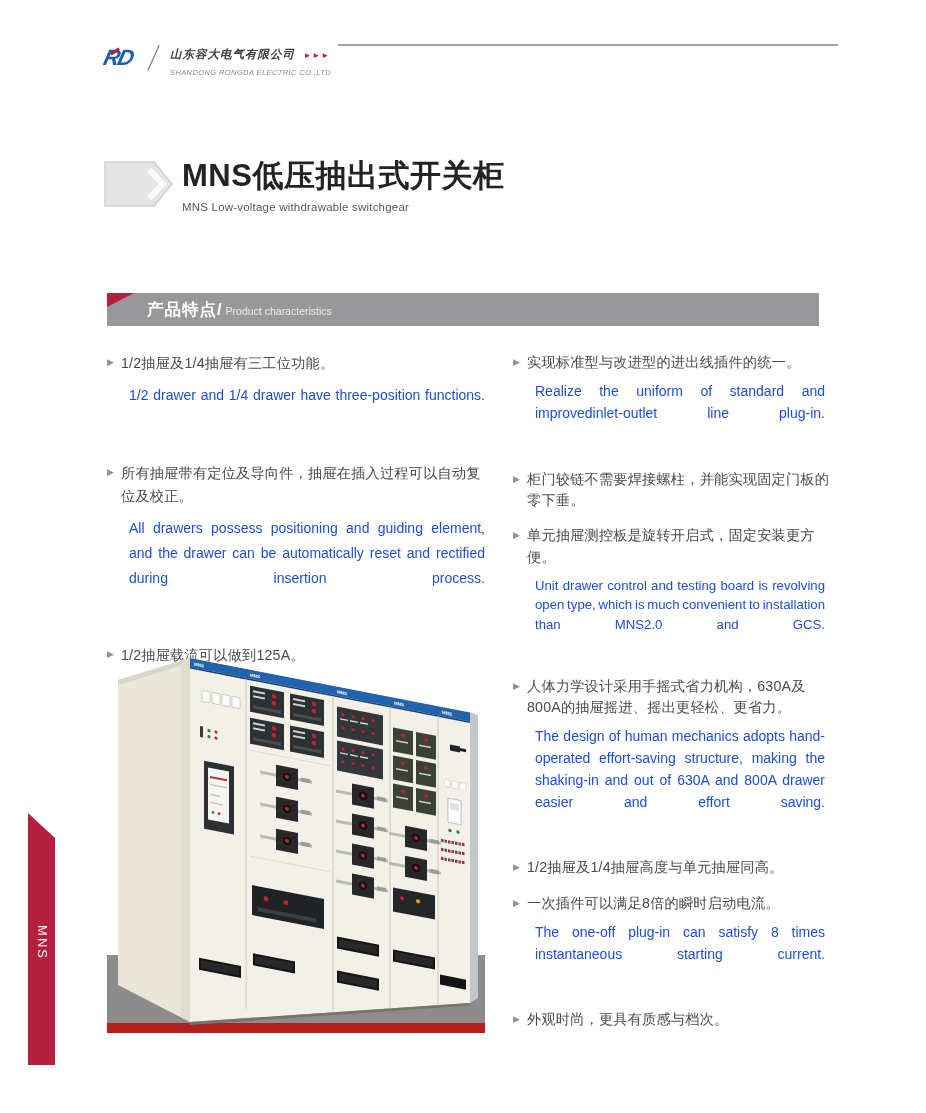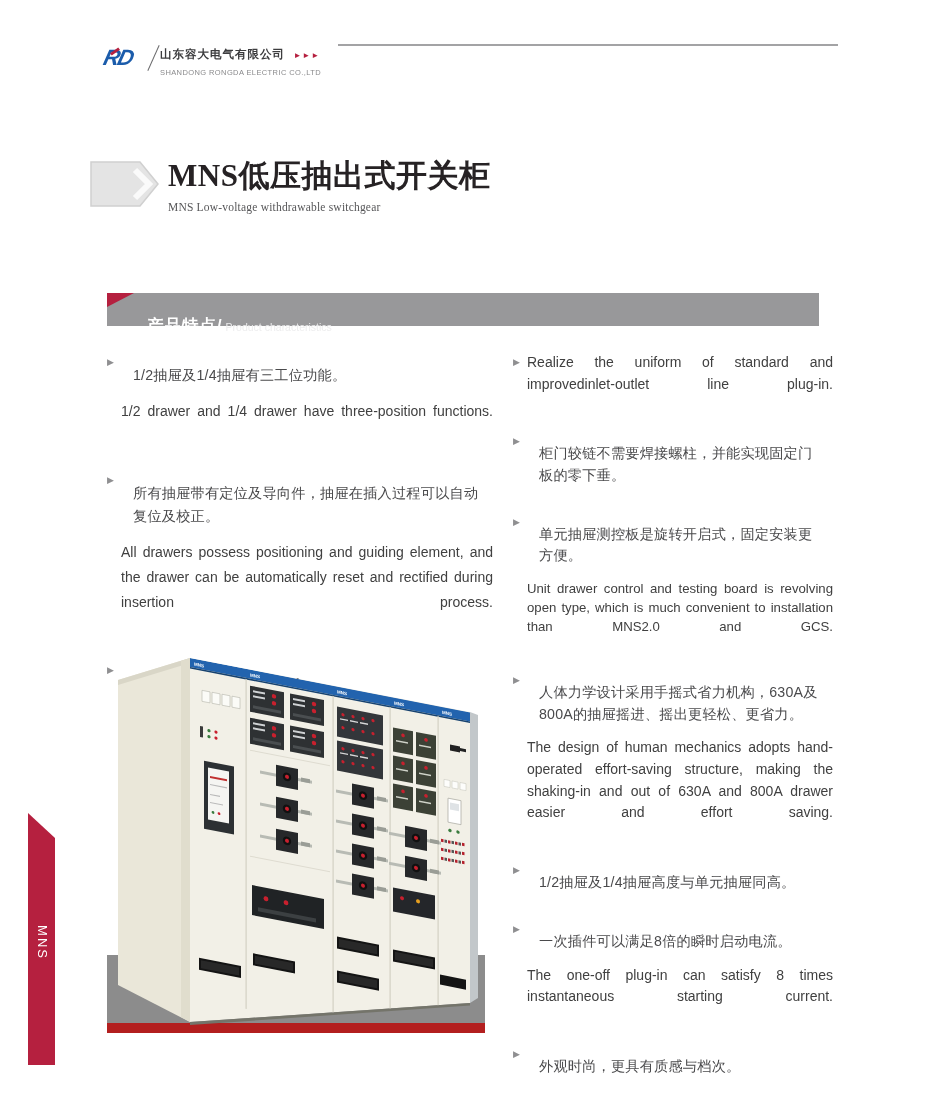--- a/index.html
+++ b/index.html
@@ -4,50 +4,50 @@
 <style>
   html,body{margin:0;padding:0;background:#fff;}
   body{font-family:"Liberation Sans","DejaVu Sans",sans-serif;}
   .page{position:relative;width:926px;height:1113px;background:#ffffff;overflow:hidden;}
 
   
   .logo-wrap{position:absolute;left:104px;top:44px;width:46px;height:30px;}
   .logo-mark{font-style:italic;font-weight:900;font-size:22px;color:#1b5cab;transform:skewX(-14deg);letter-spacing:-2px;line-height:28px;}
   .logo-red{position:absolute;left:6px;top:6px;width:10px;height:3px;background:#b5203f;transform:rotate(-35deg);}
   .logo-slash{position:absolute;left:153px;top:44px;width:1px;height:28px;background:#6b6b6d;transform:rotate(24deg);}
-  .company{position:absolute;left:160px;top:44px;}
+  .company{position:absolute;left:170px;top:44px;font-style:italic;}
   .company-cn{font-size:11.5px;font-weight:bold;color:#3c3c3e;letter-spacing:1px;}
   .company-arrows{color:#b5203f;font-size:8px;letter-spacing:1px;margin-left:4px;}
   .company-en{font-size:7.5px;color:#8a8a8c;letter-spacing:.4px;margin-top:6px;}
   .top-rule{position:absolute;left:338px;top:44px;width:500px;height:2px;background:#a3a3a5;}
 
   
-  .title-block{position:absolute;left:90px;top:158px;display:flex;align-items:flex-start;font-family:Liberation Serif, serif;}
+  .title-block{position:absolute;left:104px;top:158px;display:flex;align-items:flex-start;}
   .title-arrow{width:70px;height:46px;margin-top:3px;}
   .title-texts{margin-left:8px;}
   .title-zh{font-size:31px;font-weight:bold;color:#262224;letter-spacing:.5px;line-height:36px;}
   .title-en{font-size:11.5px;color:#565658;margin-top:7px;letter-spacing:.2px;}
 
   
   .section-bar{position:absolute;left:107px;top:293px;width:712px;height:33px;background:#98989a;}
   .section-tri{position:absolute;left:0;top:0;width:27px;height:14px;background:#b5203f;clip-path:polygon(0 0,100% 0,0 100%);}
-  .section-text{position:absolute;left:40px;top:0;height:33px;display:flex;align-items:center;margin-top:16px;}
+  .section-text{position:absolute;left:40px;top:0;height:33px;display:flex;align-items:center;}
   .section-zh{color:#ffffff;font-size:16.5px;font-weight:bold;letter-spacing:1px;}
   .section-en{color:#ededee;font-size:10.5px;margin-left:3px;margin-top:3px;}
 
   
   .col{position:absolute;top:352px;}
   .col-left{left:107px;width:386px;}
   .col-right{left:513px;width:320px;}
   .item{display:flex;margin-bottom:14px;}
   .col-left .item{margin-bottom:21px;}
   .mk{flex:0 0 14px;font-size:9px;color:#8f8f91;line-height:21px;}
   .txt{flex:1;}
-  .zh{margin:12px;font-size:14.2px;color:#4a4a4c;line-height:1.5;letter-spacing:.2px;}
-  .en{margin:0;font-size:14px;color:#404040;line-height:1.56;text-align:justify;}
+  .zh{margin:0;font-size:14.2px;color:#4a4a4c;line-height:1.5;letter-spacing:.2px;}
+  .en{margin:8px;font-size:14px;color:#1d4ed8;line-height:1.56;text-align:justify;}
   .en::after{content:"";display:inline-block;width:100%;}
   .col-left .zh{line-height:1.62;}
   .col-left .en{line-height:1.78;}
   .tight .en{font-size:13.2px;line-height:1.47;word-spacing:-1.2px;}
 
   
   .product{position:absolute;left:107px;top:648px;width:378px;height:385px;}
 
   
   .side-tab{position:absolute;left:28px;top:813px;width:27px;height:252px;background:#b5203f;
@@ -113,20 +113,21 @@
       <div class="txt">
         <p class="zh">1/2抽屉载流可以做到125A。</p>
       </div>
     </div>
   </div>
 
   <div class="col col-right">
     <div class="item">
       <span class="mk">▶</span>
       <div class="txt">
+        <p class="zh">实现标准型与改进型的进出线插件的统一。</p>
         <p class="en">Realize the uniform of standard and improvedinlet-outlet line plug-in.</p>
       </div>
     </div>
     <div class="item">
       <span class="mk">▶</span>
       <div class="txt">
         <p class="zh">柜门较链不需要焊接螺柱，并能实现固定门板的零下垂。</p>
       </div>
     </div>
     <div class="item tight">

